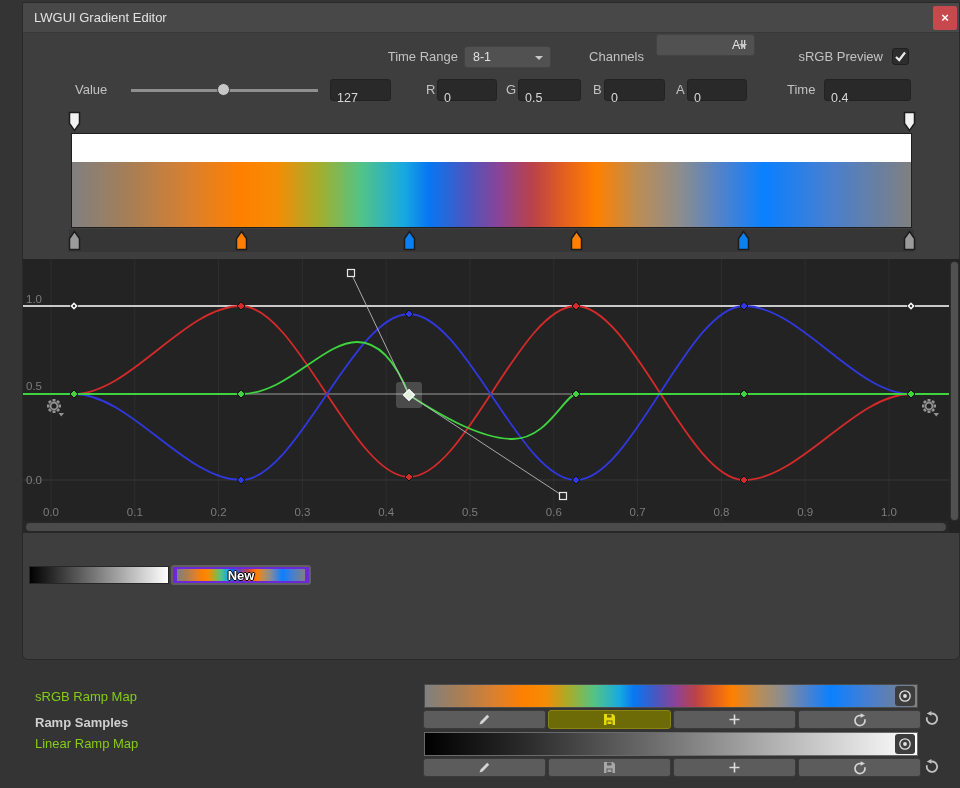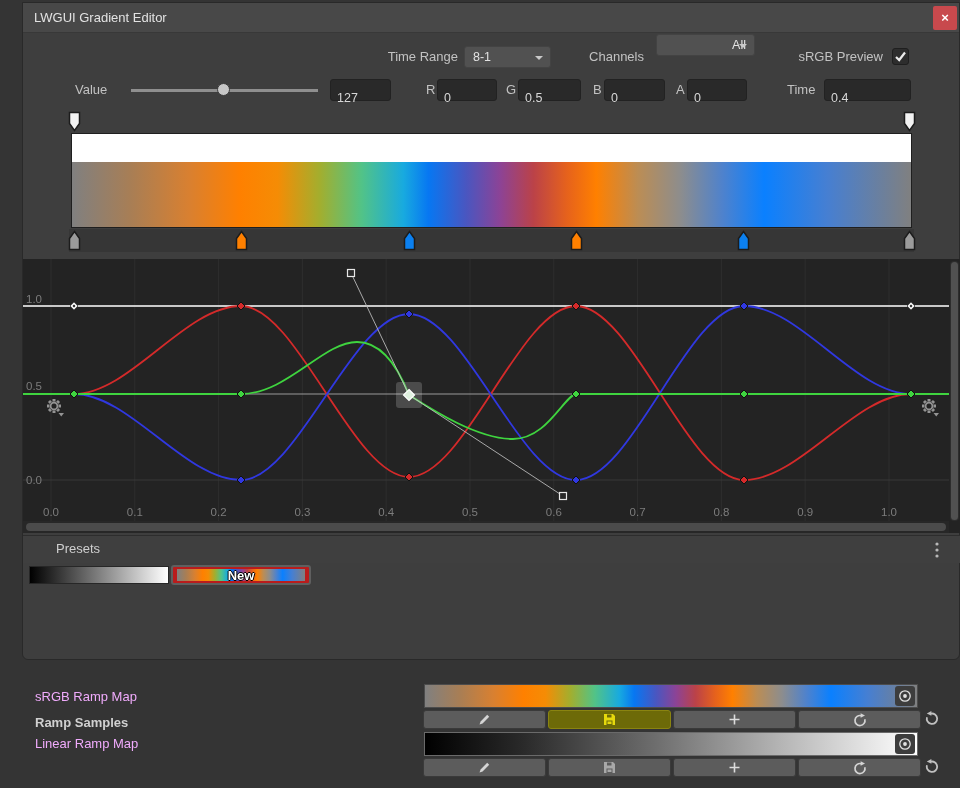--- a/index.html
+++ b/index.html
@@ -35,26 +35,26 @@
   .bottomstrip{position:absolute;left:-2px;top:120px;width:845px;height:23px;background:#363636;}
   
   .curve-editor{position:absolute;left:0;top:256px;width:938px;height:274px;background:#232323;}
   .vscroll{position:absolute;left:927px;top:2px;width:9px;height:260px;background:#2d2d2d;border-radius:4px;}
   .vscroll .handle{position:absolute;left:1px;top:1px;width:7px;height:258px;background:#515151;border-radius:4px;}
   
   .presets-header{position:absolute;left:0;top:532px;width:938px;height:28px;background:#3f3f3f;border-top:1px solid #2d2d2d;}
   .presets-header .txt{position:absolute;left:33px;top:5px;color:#cfcfcf;}
   .kebab{position:absolute;left:908px;top:5px;width:12px;height:18px;}
   .swatch1{position:absolute;left:6px;top:563px;width:140px;height:18px;border:1px solid #272727;}
-  .swatch2{position:absolute;left:148px;top:562px;width:140px;height:20px;border:2px solid #5f5f5f;border-radius:3px;background:#b91c1c;}
+  .swatch2{position:absolute;left:148px;top:562px;width:140px;height:20px;border:2px solid #5f5f5f;border-radius:3px;background:#6d28d9;}
   .swatch2 .grad{position:absolute;left:4px;right:4px;top:2px;bottom:2px;}
   .swatch2 .name{position:absolute;left:0;right:0;top:1px;text-align:center;color:#fff;font-weight:bold;font-size:13px;
      text-shadow:-1px 0 #000,1px 0 #000,0 -1px #000,0 1px #000;}
   
-  .rs-label{position:absolute;color:#f0abfc;}
+  .rs-label{position:absolute;color:#84cc16;}
   .rampbar{position:absolute;left:424px;width:494px;height:24px;border:1px solid #4c4c4c;}
   .picker{position:absolute;right:2px;top:1px;width:20px;height:20px;background:#3d3d3d;border-radius:3px;}
   .btnrow{position:absolute;left:423px;width:498px;height:19px;display:flex;gap:2px;}
   .btn{flex:1;background:#5c5c5c;border:1px solid #3a3a3a;border-radius:3px;display:flex;
        align-items:center;justify-content:center;cursor:pointer;}
   .btn.active{background:#6d6a08;border-color:#8a8410;}
   .undo{position:absolute;left:923px;width:18px;height:18px;}
   svg{display:block;}
 </style>
 </head>
@@ -251,30 +251,20 @@
         <g>
           <rect x="0" y="262" width="926" height="12" fill="#272727"></rect>
           <rect x="3" y="264" width="920" height="8" rx="4" fill="#4b4b4b"></rect>
         </g>
       </svg>
       <div class="vscroll">
           <div class="handle"></div>
         </div>
     </div>
 
-    <div class="presets-header">
-      <span class="txt">Presets</span>
-      <div class="kebab">
-        <svg width="12" height="18">
-            <circle cx="6" cy="3" r="1.6" fill="#b8b8b8"></circle>
-            <circle cx="6" cy="9" r="1.6" fill="#b8b8b8"></circle>
-            <circle cx="6" cy="15" r="1.6" fill="#b8b8b8"></circle>
-          </svg>
-      </div>
-    </div>
     <div class="swatch1" style="background: linear-gradient(90deg, rgb(0, 0, 0) 0%, rgb(255, 255, 255) 100%);"></div>
     <div class="swatch2">
       <div class="grad" style="background: linear-gradient(90deg, rgb(128, 128, 128) 0%, rgb(168, 126, 85) 7%, rgb(217, 128, 48) 14%, rgb(255, 128, 0) 20%, rgb(245, 140, 5) 24.5%, rgb(163, 174, 46) 29.5%, rgb(82, 195, 135) 34.5%, rgb(24, 170, 223) 39.5%, rgb(7, 119, 242) 42.5%, rgb(74, 86, 192) 47%, rgb(140, 67, 150) 51%, rgb(187, 66, 72) 55%, rgb(230, 98, 28) 59%, rgb(255, 128, 0) 62.5%, rgb(187, 141, 85) 67.5%, rgb(141, 141, 141) 72.5%, rgb(79, 130, 204) 77.5%, rgb(10, 128, 255) 82.5%, rgb(70, 127, 210) 90%, rgb(128, 128, 128) 100%);"></div>
       <div class="name">New</div>
     </div>
   </div>
 
   <div class="rs-label" style="left:35px;top:667px;position:absolute;font-weight:bold;color:#d0d0d0;margin-top:48px;">Ramp Samples</div>
   <div class="rs-label" style="left:35px;top:689px;position:absolute;">sRGB Ramp Map</div>
 

